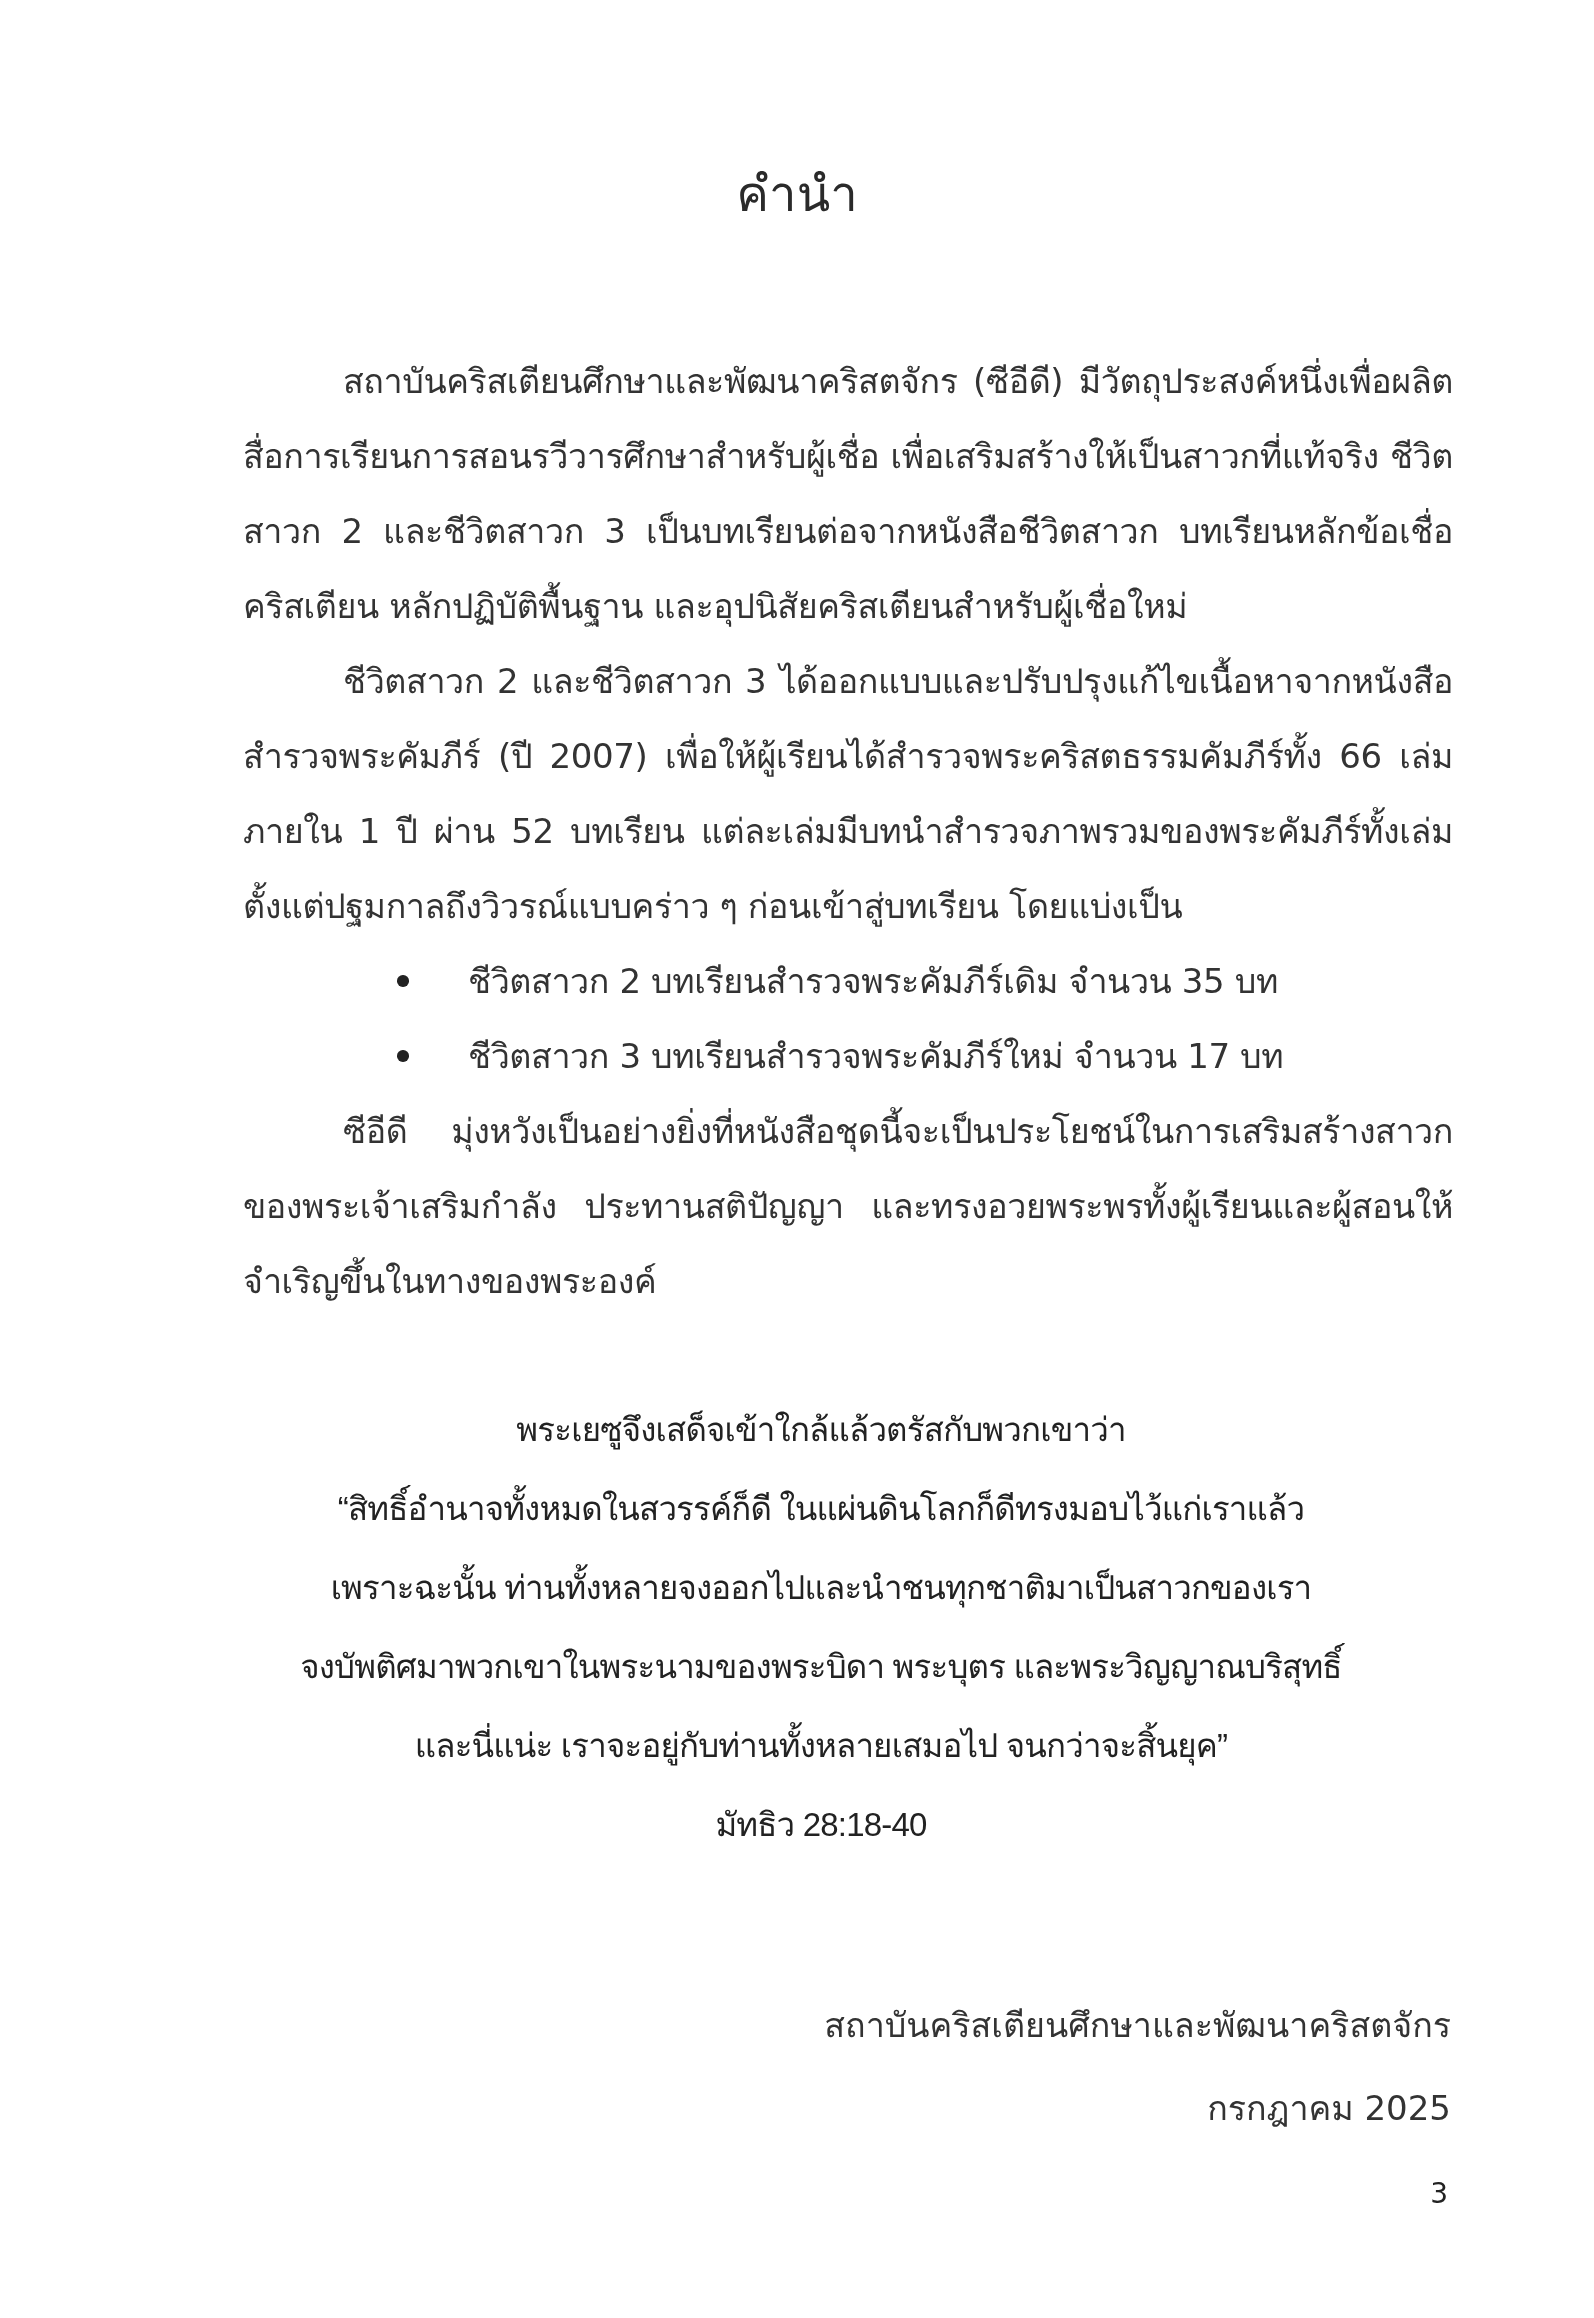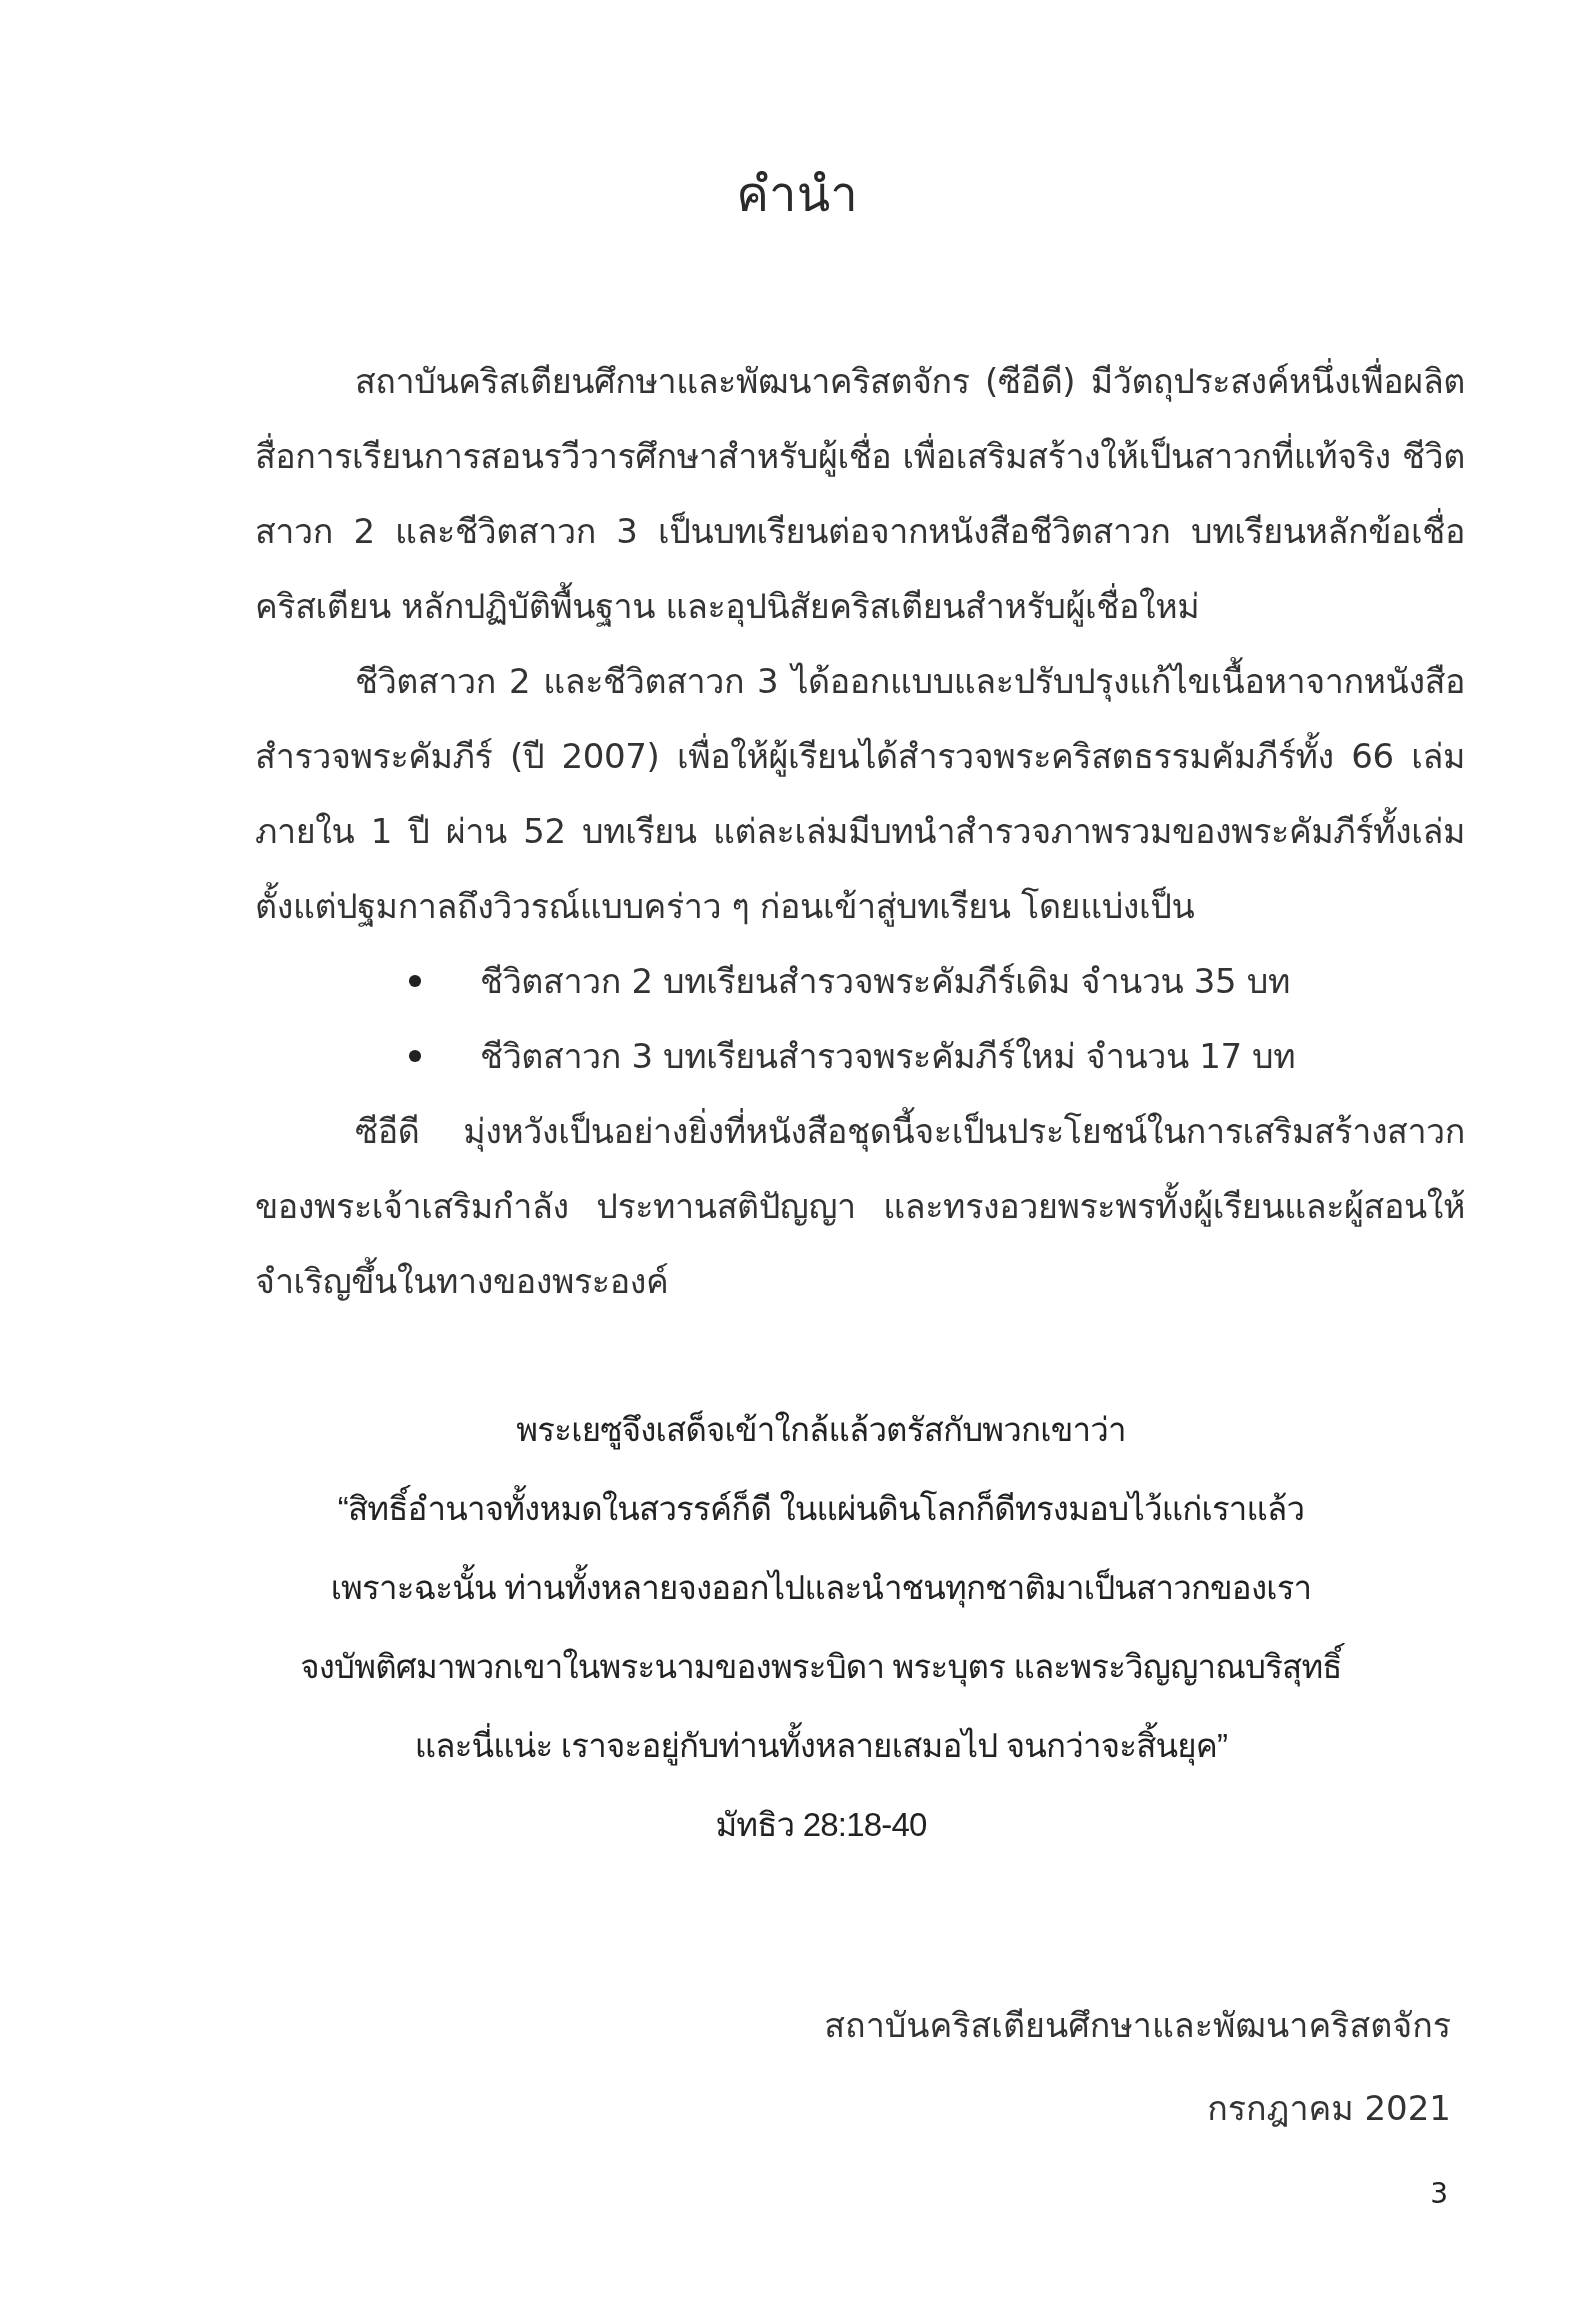--- a/index.html
+++ b/index.html
@@ -27,21 +27,21 @@
       left: 0;
       width: 1594px;
       text-align: center;
       font-size: 49px;
       font-weight: normal;
       color: #2a2a2a;
       margin: 0;
     }
     .body-text {
       position: absolute;
-      left: 255px;
+      left: 243px;
       width: 1210px;
       top: 344px;
       font-size: 34px;
       line-height: 75px;
       color: #333;
       font-family: "DejaVu Sans", sans-serif;
       letter-spacing: -0.4px;
     }
     .body-text p {
       margin: 0;
@@ -124,19 +124,19 @@
     <div>พระเยซูจึงเสด็จเข้าใกล้แล้วตรัสกับพวกเขาว่า</div>
     <div>“สิทธิ์อำนาจทั้งหมดในสวรรค์ก็ดี ในแผ่นดินโลกก็ดีทรงมอบไว้แก่เราแล้ว</div>
     <div>เพราะฉะนั้น ท่านทั้งหลายจงออกไปและนำชนทุกชาติมาเป็นสาวกของเรา</div>
     <div>จงบัพติศมาพวกเขาในพระนามของพระบิดา พระบุตร และพระวิญญาณบริสุทธิ์</div>
     <div>และนี่แน่ะ เราจะอยู่กับท่านทั้งหลายเสมอไป จนกว่าจะสิ้นยุค”</div>
     <div>มัทธิว 28:18-40</div>
   </div>
 
   <div class="signature">
     <div>สถาบันคริสเตียนศึกษาและพัฒนาคริสตจักร</div>
-    <div>กรกฎาคม 2021</div>
+    <div>กรกฎาคม 2025</div>
   </div>
 
   <div class="page-number">3</div>
 
 </div>
 
 
 </body></html>

